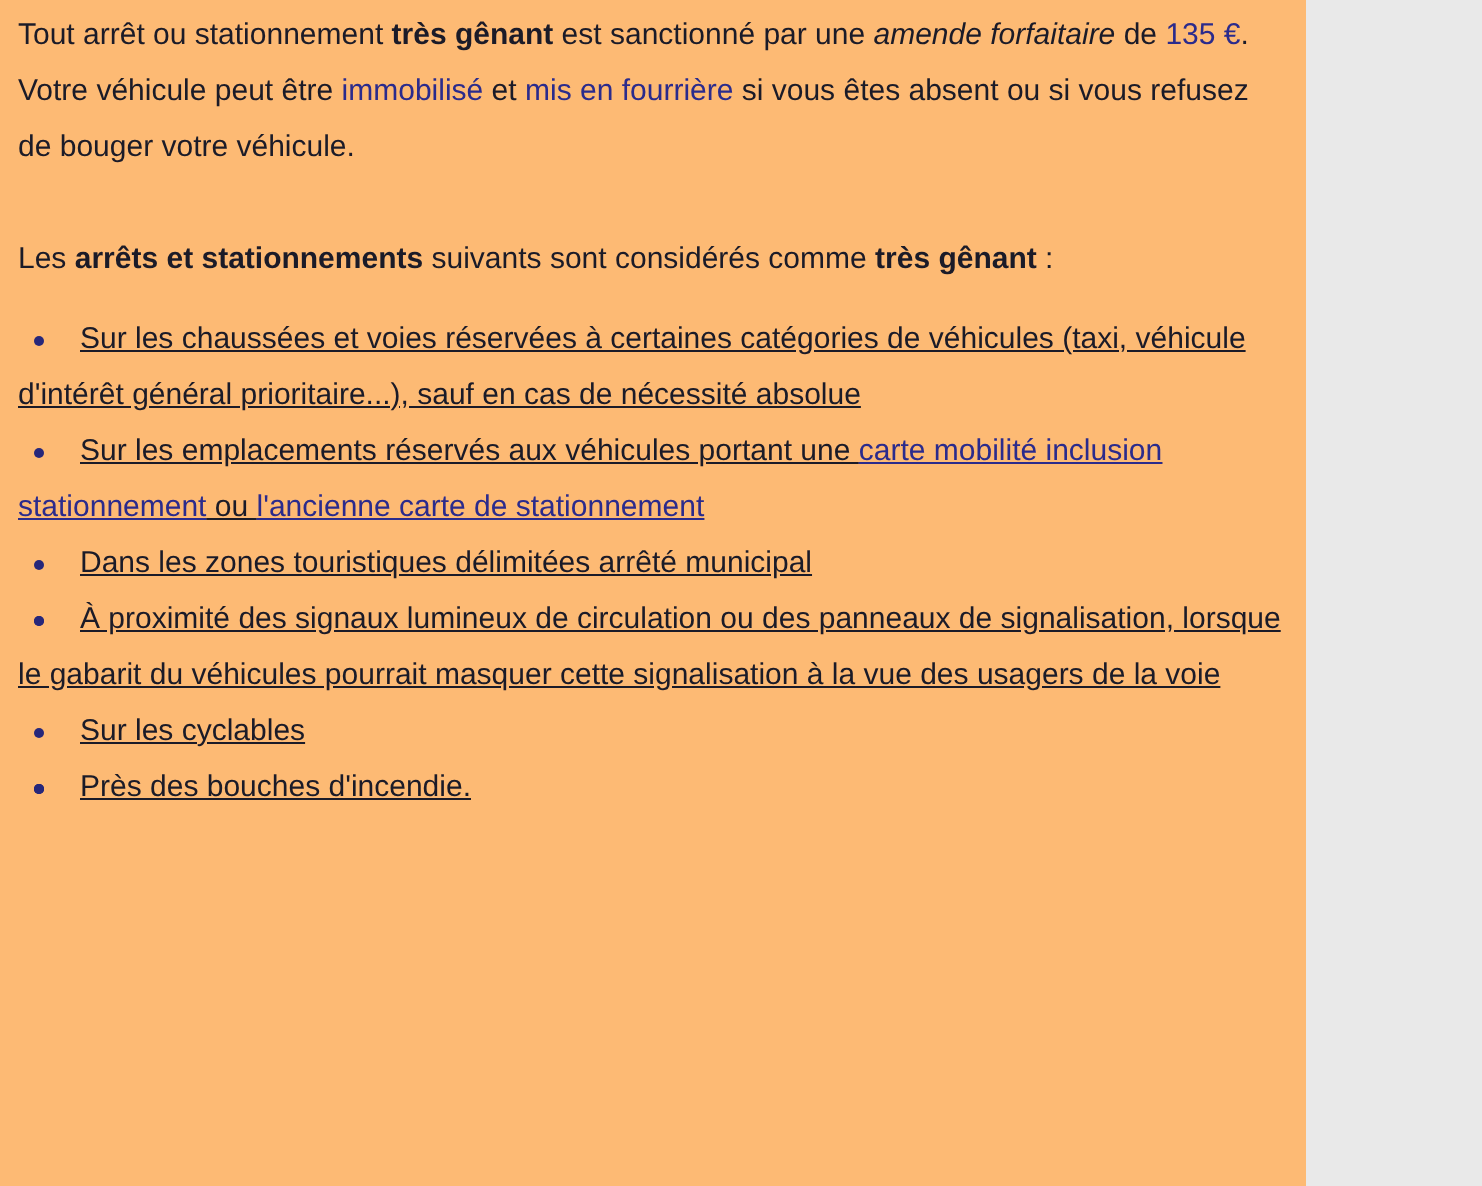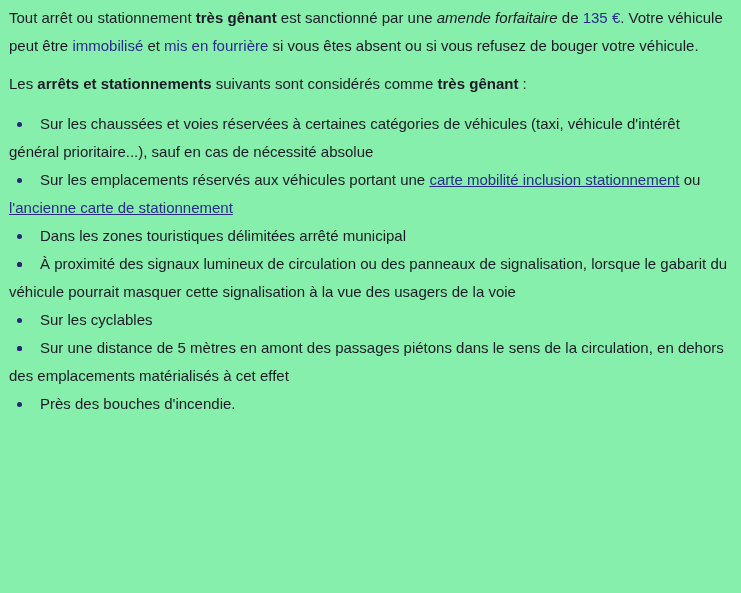--- a/index.html
+++ b/index.html
@@ -12,41 +12,42 @@
     height: 593px;
     background: #e9e9e9;
     font-family: "Liberation Sans", sans-serif;
     font-size: 15px;
     line-height: 28px;
     color: #1b1b28;
     overflow: hidden;
   }
 
   .page {
-    width: 741px;
+    width: 653px;
     height: 593px;
-    background: #86efac;
+    background: #fdba74;
     box-sizing: border-box;
     padding: 4px 10px 0 9px;
   }
 
   p.para {
     margin: 0 0 0 0;
     padding: 0;
     text-align: left;
   }
 
   p.para + p.para {
-    margin-top: 10px;
+    margin-top: 28px;
   }
 
   ul.rules {
     list-style: none;
     margin: 12px 0 12px 0;
     padding: 0;
+    text-decoration: underline;
   }
 
   ul.rules > li {
     position: relative;
     margin: 0;
     padding: 0 0 0 0;
     text-indent: 31px;
   }
 
   ul.rules > li .bullet {
@@ -105,26 +106,26 @@
     <li><span class="bullet"></span><span class="li-text">Sur les chaussées et voies réservées à certaines catégories de véhicules (taxi, véhicule d'intérêt général prioritaire...), sauf en cas de nécessité absolue</span></li>
 
     <li><span class="bullet"></span><span class="li-text">Sur les emplacements réservés aux véhicules portant une </span><a class="link underlined">carte mobilité inclusion stationnement</a><span class="li-text"> ou </span><a class="link underlined">l'ancienne carte de stationnement</a></li>
 
     <li><span class="bullet"></span><span class="li-text">Dans les zones touristiques délimitées arrêté municipal</span></li>
 
     <li><span class="bullet"></span></li>
 
 
 
-    <li><span class="bullet"></span><span class="li-text">À proximité des signaux lumineux de circulation ou des panneaux de signalisation, lorsque le gabarit du véhicule pourrait masquer cette signalisation à la vue des usagers de la voie</span></li>
+    <li><span class="bullet"></span><span class="li-text">À proximité des signaux lumineux de circulation ou des panneaux de signalisation, lorsque le gabarit du véhicules pourrait masquer cette signalisation à la vue des usagers de la voie</span></li>
 
     <li><span class="bullet"></span><span class="li-text">Sur les cyclables</span></li>
 
 
     <li><span class="bullet"></span></li>
 
-    <li><span class="bullet"></span><span class="li-text">Sur une distance de 5 mètres en amont des passages piétons dans le sens de la circulation, en dehors des emplacements matérialisés à cet effet</span></li>
+    <li><span class="bullet"></span></li>
 
     <li><span class="bullet"></span><span class="li-text">Près des bouches d'incendie.</span></li>
 
   </ul>
 
 </div>
 
 </body></html>

